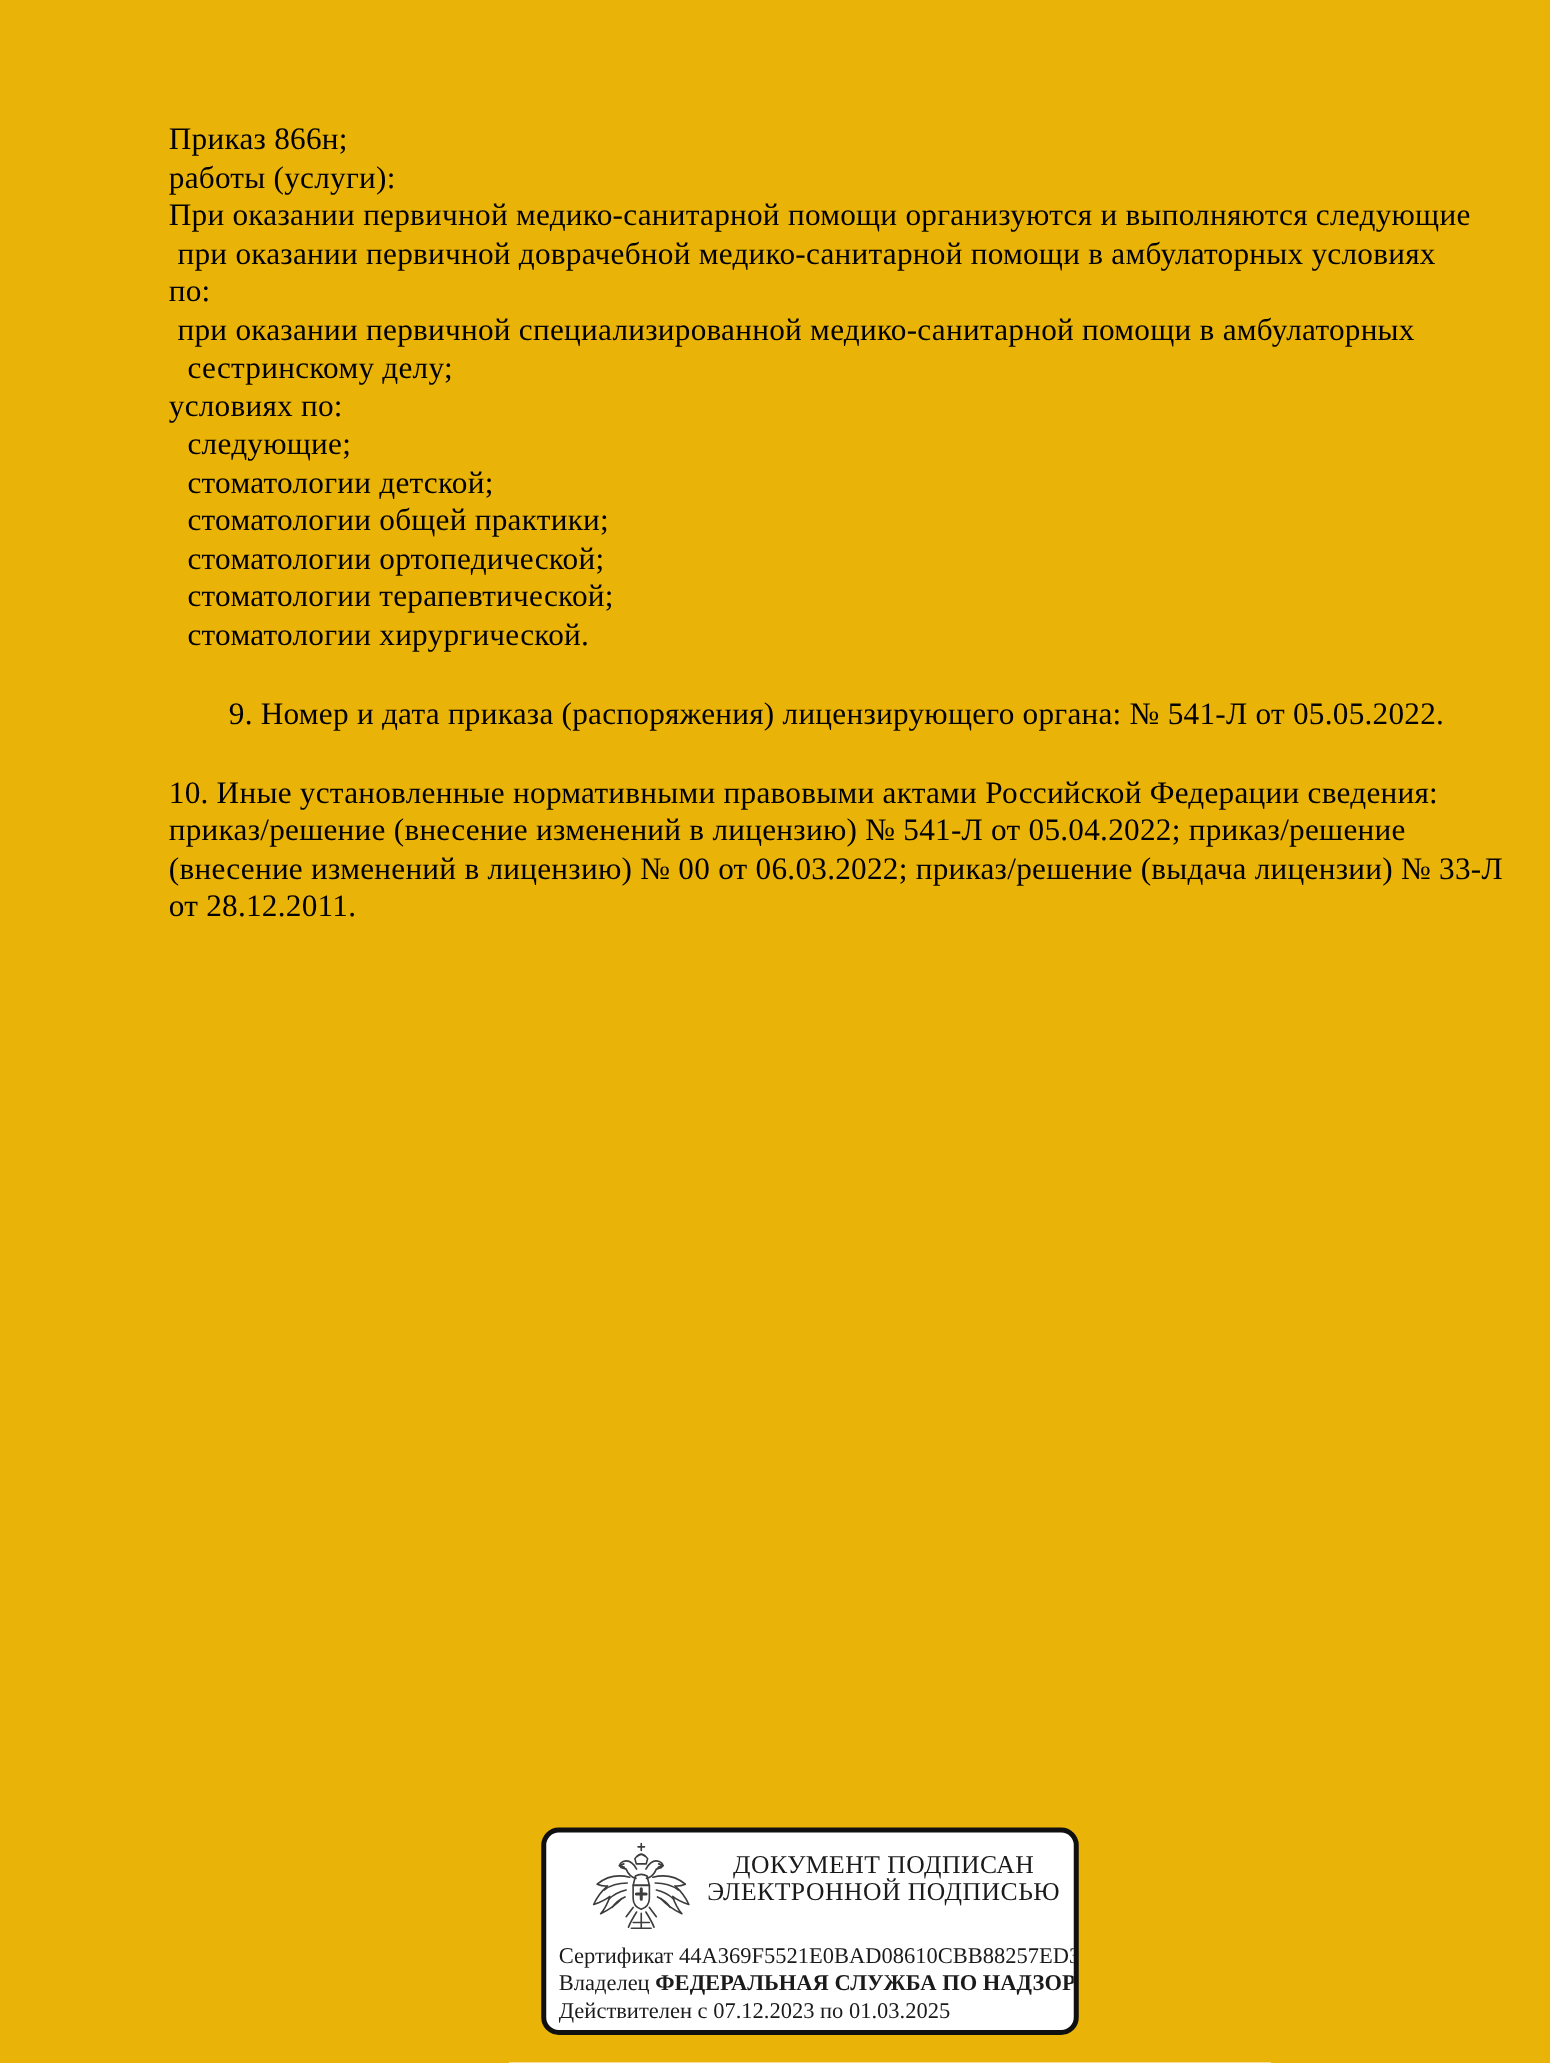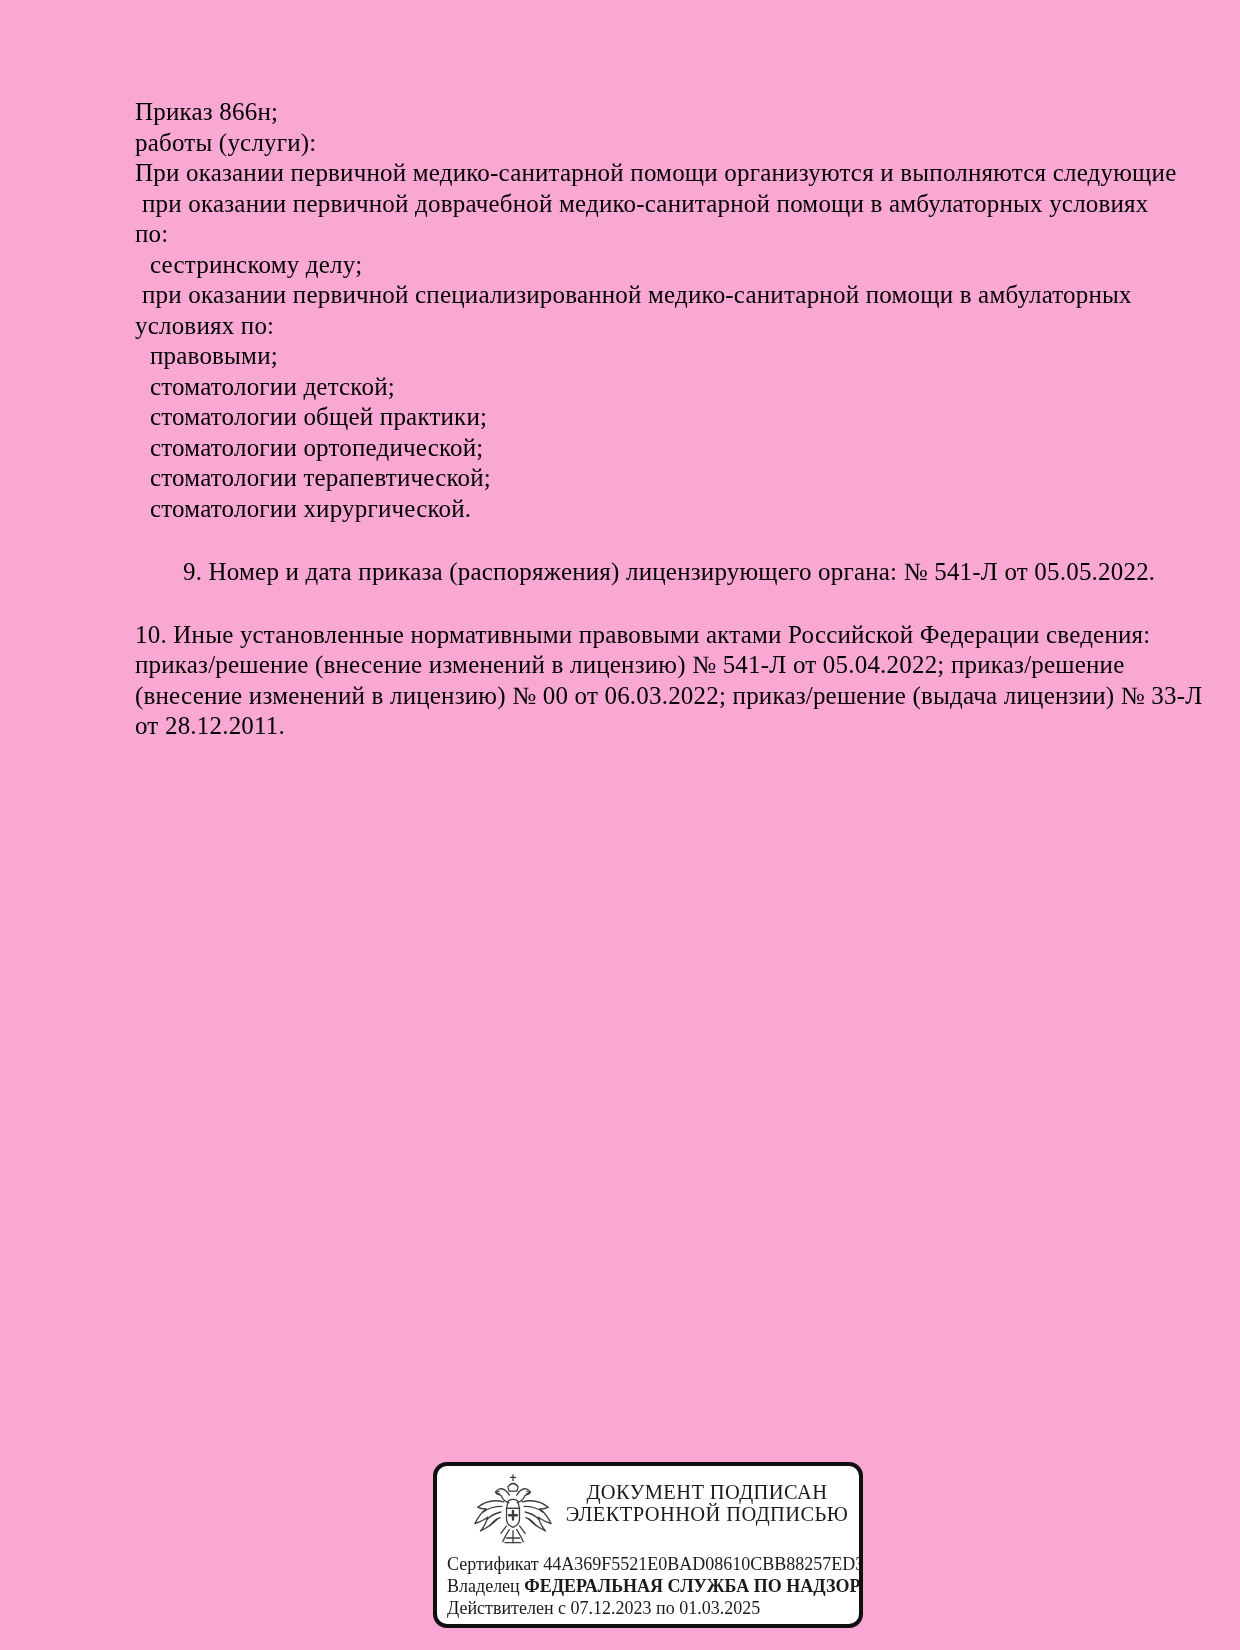--- a/index.html
+++ b/index.html
@@ -4,21 +4,21 @@
 <style>
   html, body {
     margin: 0;
     padding: 0;
     background: #ffffff;
   }
   .page {
     position: relative;
     width: 1240px;
     height: 1650px;
-    background: #f9a8d4;
+    background: #eab308;
     font-family: "Liberation Serif", "DejaVu Serif", serif;
     color: #000000;
     overflow: hidden;
   }
   .doc-body {
     position: absolute;
     left: 135px;
     top: 97px;
     width: 1000px;
   }
@@ -89,24 +89,24 @@
 <div class="page">
 
   <div class="doc-body">
 
     <div class="para gap-after-1">
       <div class="line">Приказ 866н;</div>
       <div class="line">работы (услуги):</div>
       <div class="line">При оказании первичной медико-санитарной помощи организуются и выполняются следующие</div>
       <div class="line ind1">при оказании первичной доврачебной медико-санитарной помощи в амбулаторных условиях</div>
       <div class="line">по:</div>
+      <div class="line ind1">при оказании первичной специализированной медико-санитарной помощи в амбулаторных</div>
       <div class="line ind2">сестринскому делу;</div>
-      <div class="line ind1">при оказании первичной специализированной медико-санитарной помощи в амбулаторных</div>
       <div class="line">условиях по:</div>
-      <div class="line ind2">правовыми;</div>
+      <div class="line ind2">следующие;</div>
       <div class="line ind2">стоматологии детской;</div>
       <div class="line ind2">стоматологии общей практики;</div>
       <div class="line ind2">стоматологии ортопедической;</div>
       <div class="line ind2">стоматологии терапевтической;</div>
       <div class="line ind2">стоматологии хирургической.</div>
     </div>
 
     <div class="para gap-after-2">
       <div class="line">9. Номер и дата приказа (распоряжения) лицензирующего органа: № 541-Л от 05.05.2022.</div>
     </div>

